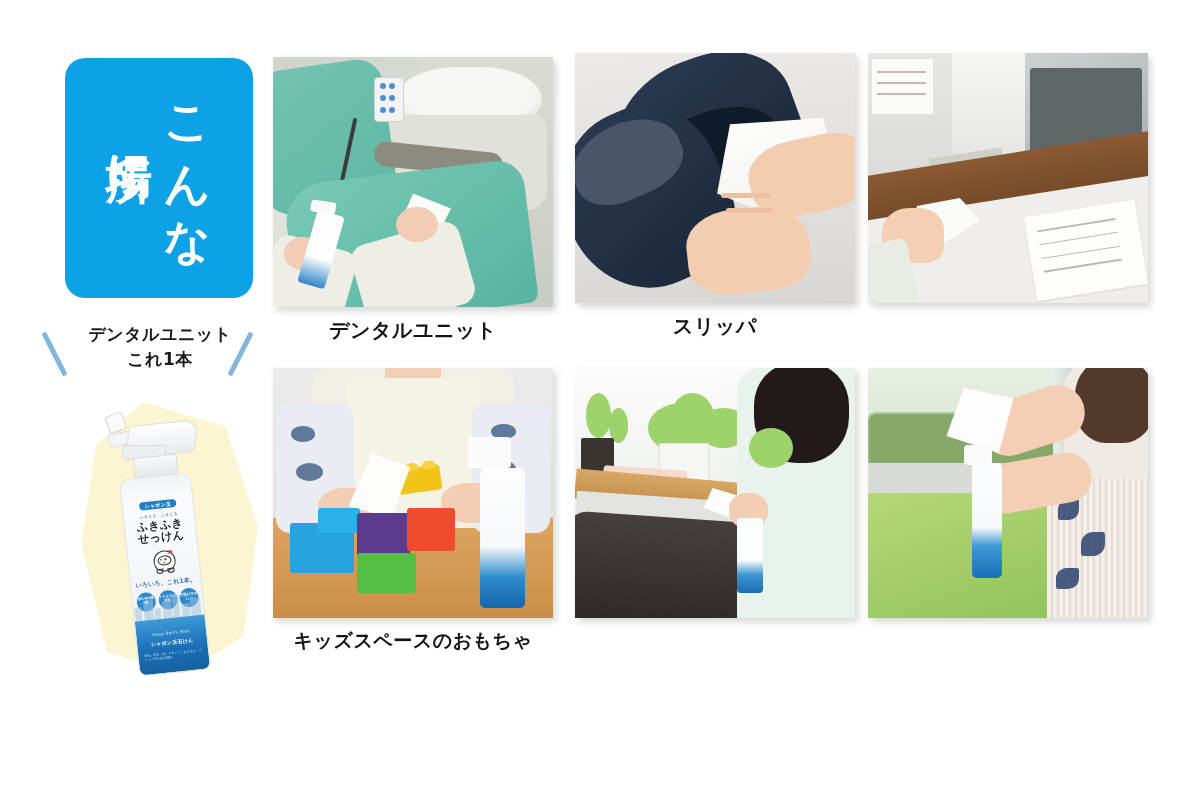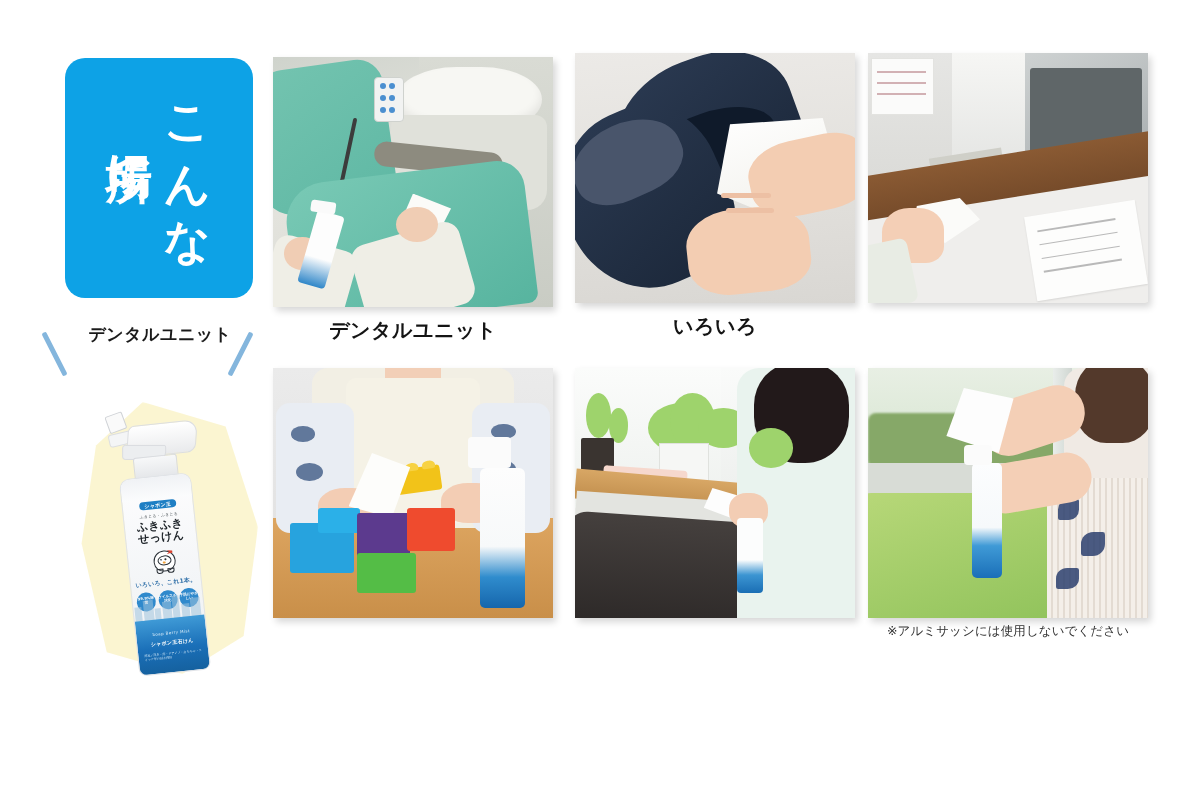--- a/index.html
+++ b/index.html
@@ -302,20 +302,21 @@
     <div class="badge-inner">
       <span class="vcol col1">こんな</span>
       <span class="vcol col2">場所に</span>
     </div>
   </div>
 
   <div class="slash left"></div>
   <div class="slash right"></div>
   <div class="tagline">
     <span>デンタルユニット</span>
+    <span class="l2">これ1本</span>
   </div>
 
   <div class="bottle-wrap">
     <div class="glow"></div>
     <div class="bottle">
       <div class="b-trigger">
         <div class="b-tag"></div>
         <div class="nozzle"></div>
         <div class="head"></div>
         <div class="lever"></div>
@@ -401,21 +402,21 @@
           </span>
         <span class="sl slA">
             <i></i>
           </span>
         <span class="cloth"></span>
         <span class="handA"></span>
         <span class="handB"></span>
         <span class="fing" style="left:52%;top:56%;width:18%;"></span>
         <span class="fing" style="left:54%;top:62%;width:17%;"></span>
       </div>
-      <div class="cap">いろいろ</div>
+      <div class="cap">スリッパ</div>
     </div>
 
     <div class="cell c3">
       <div class="photo p3">
         <span class="glass"></span>
           <span class="dark"></span>
           <span class="curtain"></span>
         <span class="poster">
             <i style="top:22%"></i>
             <i style="top:42%"></i>
@@ -475,20 +476,21 @@
             <i style="left:60%"></i>
           </span>
         <span class="brick bk-green">
             <i style="left:14%"></i>
             <i style="left:60%"></i>
           </span>
         <span class="bot">
             <b></b>
           </span>
       </div>
+      <div class="cap small">キッズスペースのおもちゃ</div>
     </div>
 
     <div class="cell c5">
       <div class="photo p5">
         <span class="win"></span>
           <span class="cur"></span>
         <span class="leaf" style="left:4%;top:10%;width:9%;height:18%"></span>
         <span class="leaf" style="left:12%;top:16%;width:7%;height:14%"></span>
         <span class="pot2"></span>
         <span class="leaf" style="left:26%;top:14%;width:24%;height:20%"></span>
@@ -523,17 +525,16 @@
             <i style="left:30%;top:36%;width:22%;height:16%"></i>
             <i style="left:8%;top:60%;width:20%;height:14%"></i>
           </span>
         <span class="armU"></span>
           <span class="armL2"></span>
         <span class="cloth"></span>
         <span class="spray">
             <b></b>
           </span>
       </div>
-      <div class="note">※アルミサッシには使用しないでください</div>
     </div>
 
   </div>
 </div>
 
 </body></html>

